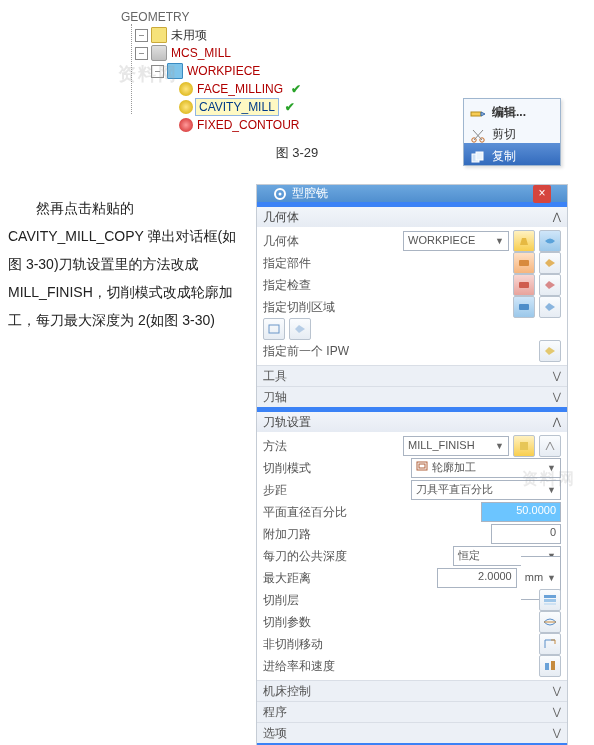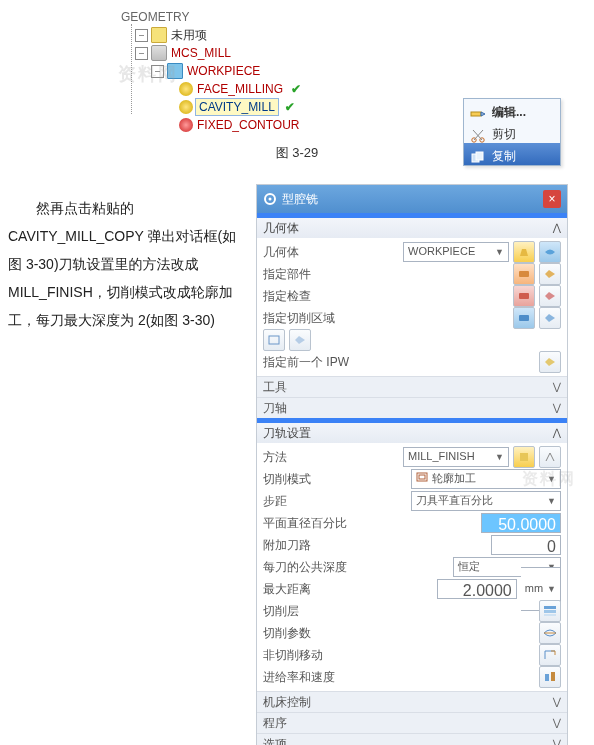--- a/index.html
+++ b/index.html
@@ -29,37 +29,37 @@
   .ctx-row.active{background:linear-gradient(#5b8fd6,#336bbd);color:#fff}
   .fig-cap{text-align:center;margin:10px 0 22px 0;font-size:13px}
   
   .wm1{position:absolute;left:118px;top:62px;font-size:18px;color:rgba(160,160,160,.25);font-weight:bold;letter-spacing:2px;pointer-events:none}
   .wm2{position:absolute;right:18px;top:468px;font-size:16px;color:rgba(160,160,160,.22);font-weight:bold;letter-spacing:2px;pointer-events:none}
   
   .mid{display:flex;gap:18px;align-items:flex-start}
   .para{width:230px;font-size:14px;line-height:2.0;text-indent:2em;color:#222;margin-top:10px}
   
   .dlg{width:310px;border:1px solid #c5ccd5;background:#fff;position:relative}
-  .dlg-title{background:linear-gradient(#6ca7df,#508fcf);color:#fff;display:flex;align-items:center;height:28px;padding:0 6px;font-size:12px}
+  .dlg-title{background:linear-gradient(#6ca7df,#508fcf);color:#fff;display:flex;align-items:center;height:17px;padding:0 16px;font-size:12px}
   .dlg-title .t-gear{width:14px;height:14px;margin-right:5px}
   .dlg-title .close{margin-left:auto;width:18px;height:18px;background:#d6453e;color:#fff;display:flex;align-items:center;justify-content:center;border-radius:2px;font-size:12px}
   .sec{border-top:5px solid #3b82f6}
   .sec-h{display:flex;align-items:center;height:20px;background:linear-gradient(#f2f5fa,#e6ebf3);padding:0 6px;font-size:12px;color:#444}
   .sec-h .up{margin-left:auto;color:#555;font-size:10px}
   .sec-body{padding:3px 6px}
   .frow{display:flex;align-items:center;height:22px;gap:4px;font-size:12px;color:#555}
   .frow .lbl{flex:1}
   .sel-box{border:1px solid #aab4c2;background:#fff;height:18px;display:flex;align-items:center;padding:0 4px;font-size:11px;min-width:90px}
   .sel-box .arrow{margin-left:auto;font-size:9px;color:#666}
   .btn{width:20px;height:20px;border:1px solid #b9c3cf;background:linear-gradient(#fafcfe,#e6ecf3);border-radius:2px;display:flex;align-items:center;justify-content:center;font-size:11px}
   .btn.y{background:linear-gradient(#fff1c0,#f8ce4e)}
   .btn.b{background:linear-gradient(#cfe6f9,#9bc8ea)}
   .btn.r{background:linear-gradient(#f8d6d3,#e8a39c)}
   .btn.o{background:linear-gradient(#ffe0c5,#f6b57d)}
-  .input-v{border:1px solid #aab4c2;background:#fff;height:18px;width:70px;text-align:right;padding:0 4px;font-size:16px}
+  .input-v{border:1px solid #aab4c2;background:#fff;height:18px;width:70px;text-align:right;padding:0 4px;font-size:11px}
   .input-v.hl{background:#6cc5ff;color:#fff}
   .unit{border:1px solid #aab4c2;border-left:none;height:18px;display:flex;align-items:center;padding:12px 4px;font-size:11px;background:#fff}
   .unit .arrow{margin-left:4px;font-size:9px;color:#666}
   .collapsed{display:flex;align-items:center;height:20px;background:#ecf0f6;padding:0 6px;font-size:12px;color:#555;border-top:1px solid #d9dee6}
   .collapsed .dn{margin-left:auto;font-size:10px;color:#666}
   .icon-dot{width:10px;height:6px;border-radius:1px}
 </style>
 </head>
 <body>
 

